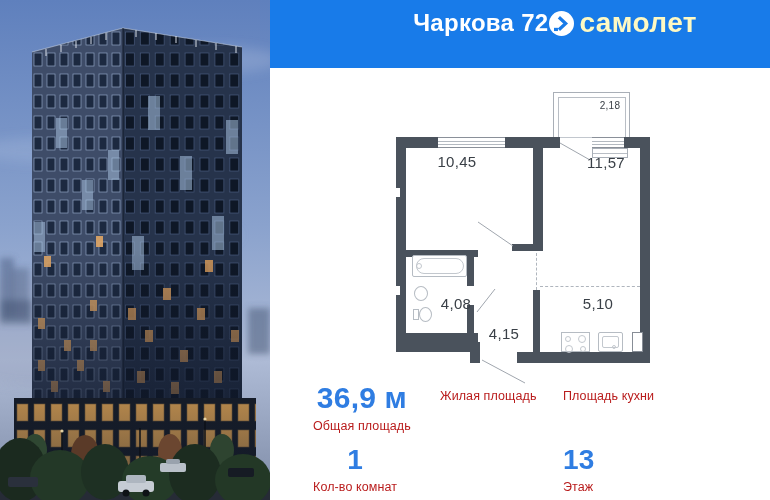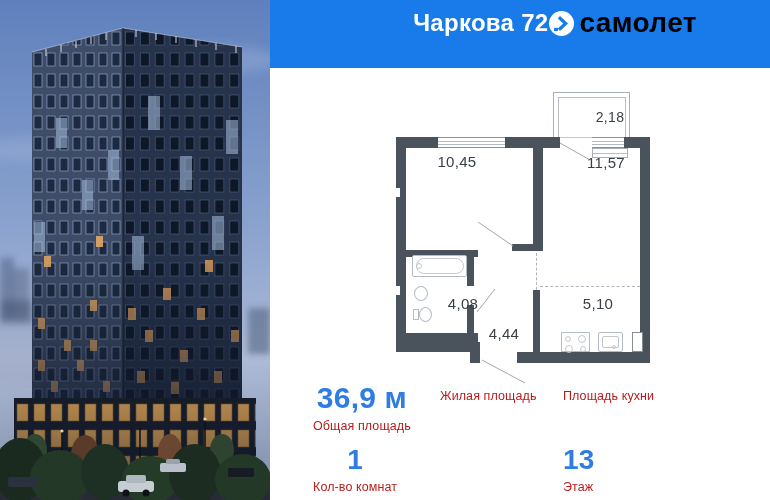--- a/index.html
+++ b/index.html
@@ -6,21 +6,21 @@
   .card{position:relative;width:770px;height:500px;overflow:hidden;background:#fff;
         font-family:"Liberation Sans",sans-serif;}
   .photo{position:absolute;left:0;top:0;width:270px;height:500px;}
   .panel{position:absolute;left:270px;top:0;width:500px;height:500px;background:#fff;}
   
   .hdr{position:absolute;left:0;top:0;width:568px;height:68px;background:#187BE9;
        display:flex;justify-content:center;align-items:center;
        box-sizing:border-box;padding:0 36px 22px 38px;}
   .hdr-title{font-size:24px;font-weight:700;color:#fff;letter-spacing:.3px;white-space:nowrap;}
   .logo{display:flex;align-items:center;gap:6px;}
-  .logo-word{font-size:28px;font-weight:700;color:#000000;letter-spacing:.4px;line-height:1;}
+  .logo-word{font-size:28px;font-weight:700;color:#fef9c3;letter-spacing:.4px;line-height:1;}
   
   .fp{position:absolute;left:125px;top:90px;width:260px;height:300px;}
   .fp *{box-sizing:border-box;}
   .w{position:absolute;background:#4A525C;}
   .thin{position:absolute;background:#fff;}
   .fp-label{position:absolute;transform:translate(-50%,-50%);font-size:15px;color:#3A4047;
             letter-spacing:.3px;white-space:nowrap;}
   .dashv{position:absolute;border-left:1px dashed #AFB5BD;}
   .dashh{position:absolute;border-top:1px dashed #AFB5BD;}
   .fx{position:absolute;border:1px solid #B6BCC3;background:#fff;}
@@ -260,25 +260,25 @@
         <div style="position:absolute;left:3px;top:3px;width:6px;height:6px;border:1px solid #C3C8CE;border-radius:50%;"></div>
         <div style="position:absolute;left:16px;top:2px;width:8px;height:8px;border:1px solid #C3C8CE;border-radius:50%;"></div>
         <div style="position:absolute;left:3px;top:12px;width:8px;height:8px;border:1px solid #C3C8CE;border-radius:50%;box-sizing:border-box;"></div>
         <div style="position:absolute;left:18px;top:13px;width:6px;height:6px;border:1px solid #C3C8CE;border-radius:50%;box-sizing:border-box;"></div>
       </div>
       <div class="fx" style="left:203px;top:242px;width:25px;height:20px;border-radius:2px;">
         <div style="position:absolute;left:3px;top:3px;width:17px;height:12px;border:1px solid #C3C8CE;border-radius:2px;"></div>
         <div style="position:absolute;left:13px;top:12px;width:4px;height:4px;border:1px solid #C3C8CE;border-radius:50%;"></div>
       </div>
 
-      <div class="fp-label" style="left:215px;top:27px;font-size:14px;">2,18</div>
+      <div class="fp-label" style="left:215px;top:15px;font-size:10px;">2,18</div>
       <div class="fp-label" style="left:62px;top:71px;">10,45</div>
       <div class="fp-label" style="left:211px;top:72px;">11,57</div>
-      <div class="fp-label" style="left:68px;top:213px;">4,08</div>
-      <div class="fp-label" style="left:109px;top:243px;">4,44</div>
+      <div class="fp-label" style="left:61px;top:213px;">4,08</div>
+      <div class="fp-label" style="left:109px;top:243px;">4,15</div>
       <div class="fp-label" style="left:203px;top:213px;">5,10</div>
     </div>
 
     <div class="stat r1" style="left:43px;top:383px;">
       <div class="v">36,9 м</div>
       <div class="l">Общая площадь</div>
     </div>
     <div class="stat r1" style="left:170px;top:383px;">
       <div class="l">Жилая площадь</div>
     </div>

